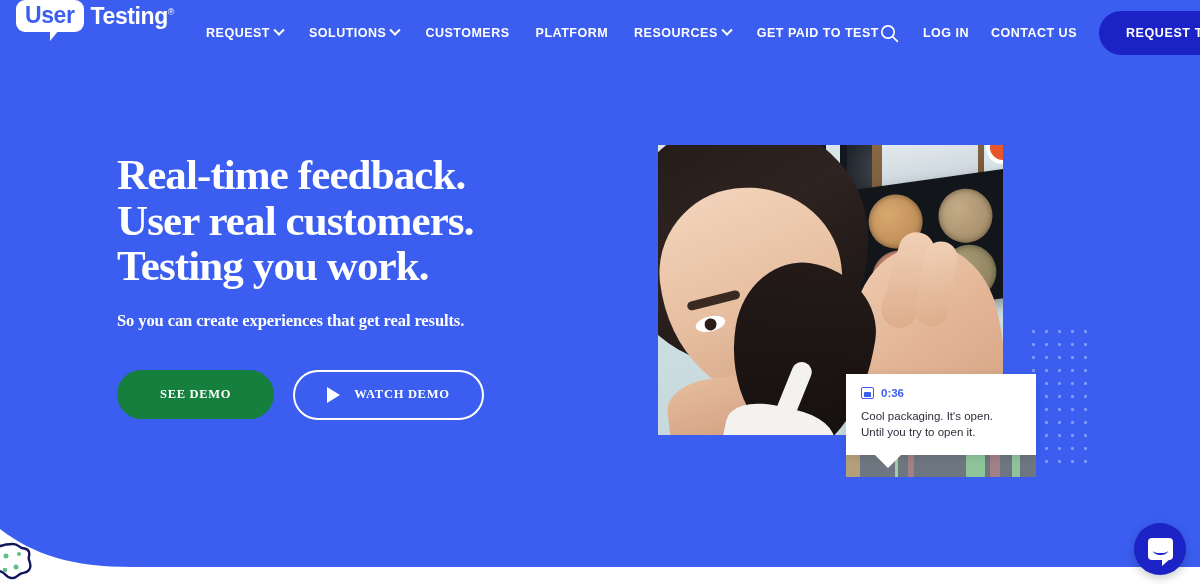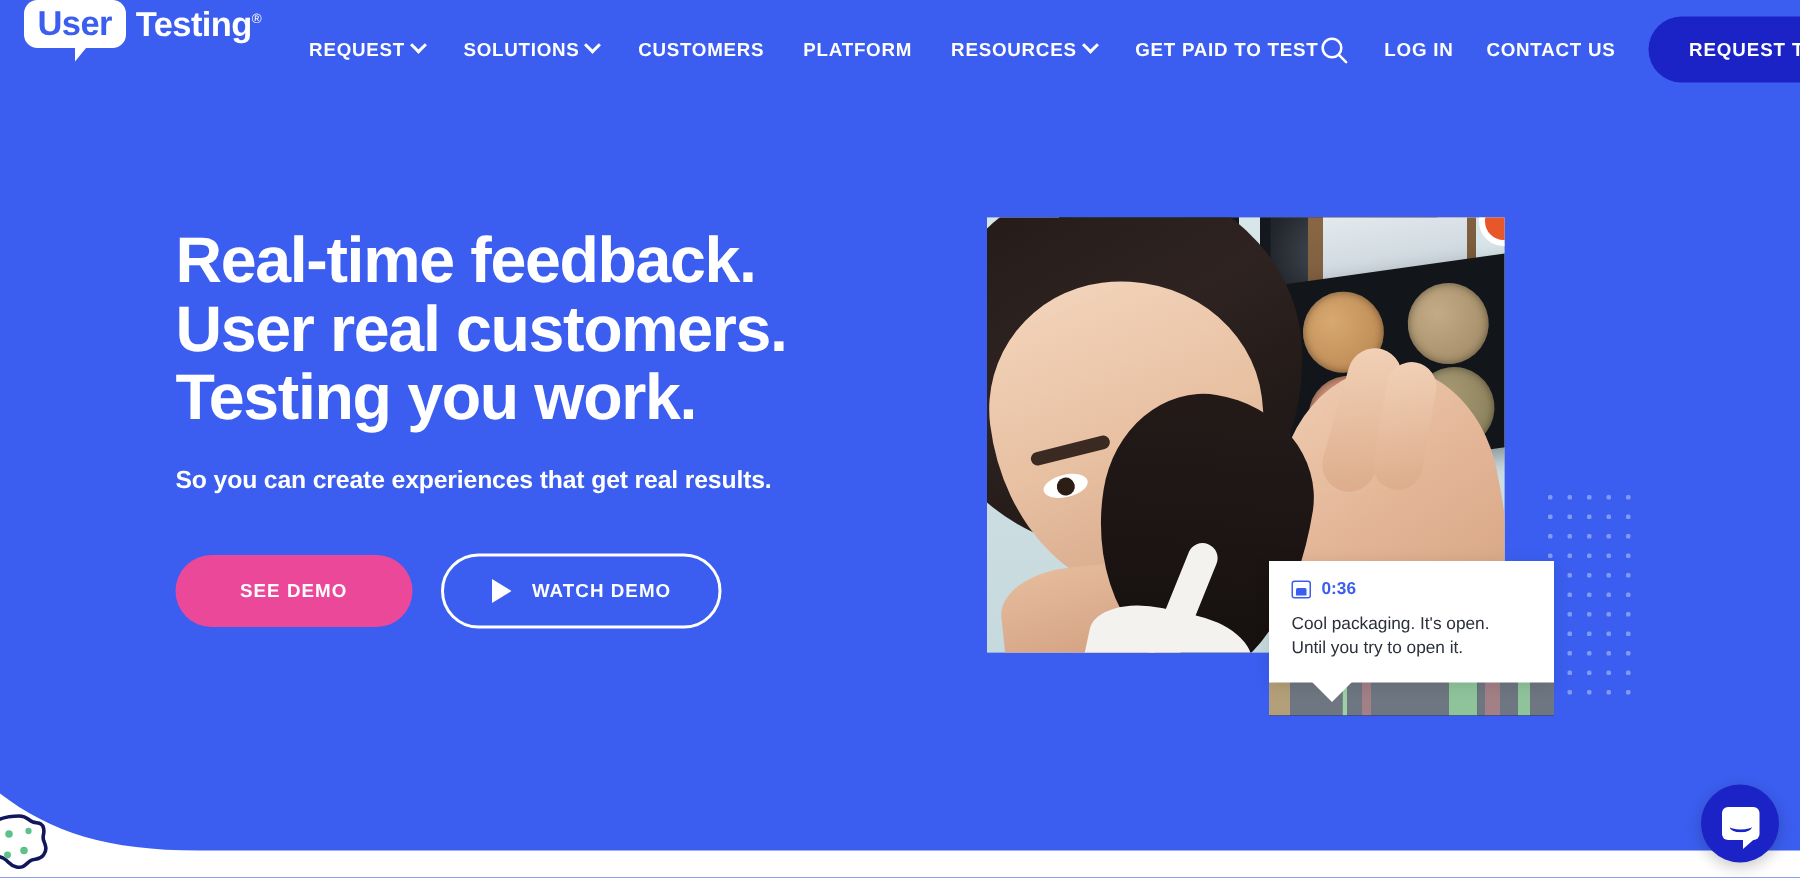--- a/index.html
+++ b/index.html
@@ -134,20 +134,21 @@
     white-space: nowrap;
   }
 
   
   .hero-left {
     position: absolute;
     left: 117px;
     top: 152px;
     width: 520px;
     z-index: 20;
+    font-family: Liberation Serif, serif;
   }
   .headline {
     color: #ffffff;
     font-size: 43px;
     font-weight: bold;
     line-height: 1.06;
     letter-spacing: -0.9px;
   }
   .headline div { white-space: nowrap; }
 
@@ -159,21 +160,21 @@
     letter-spacing: -0.1px;
   }
 
   .cta-row {
     display: flex;
     align-items: center;
     gap: 19px;
     margin-top: 39px;
   }
   .btn-demo {
-    background: #ec4899;
+    background: #15803d;
     color: #fff;
     border: none;
     border-radius: 999px;
     font-size: 12.5px;
     font-weight: bold;
     letter-spacing: 0.7px;
     padding: 17px 43px;
     cursor: pointer;
     font-family: inherit;
   }

